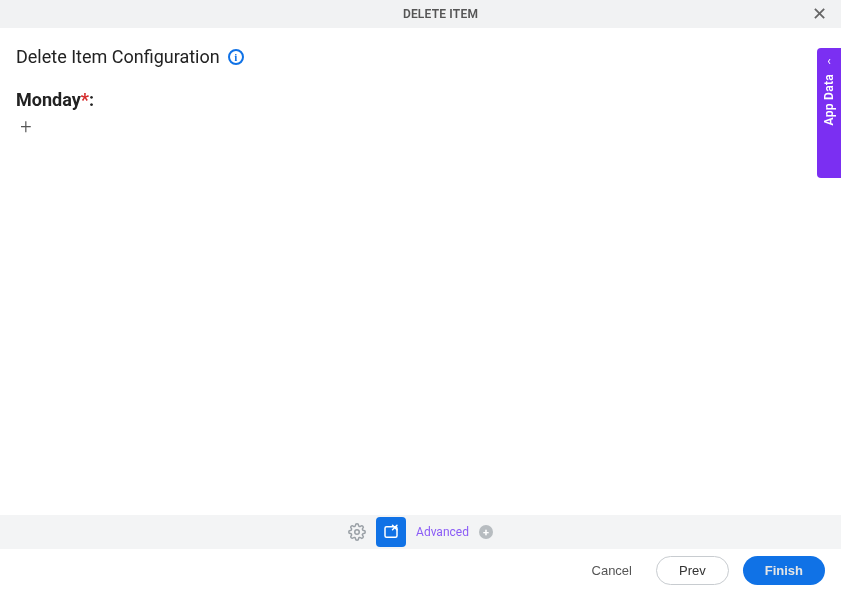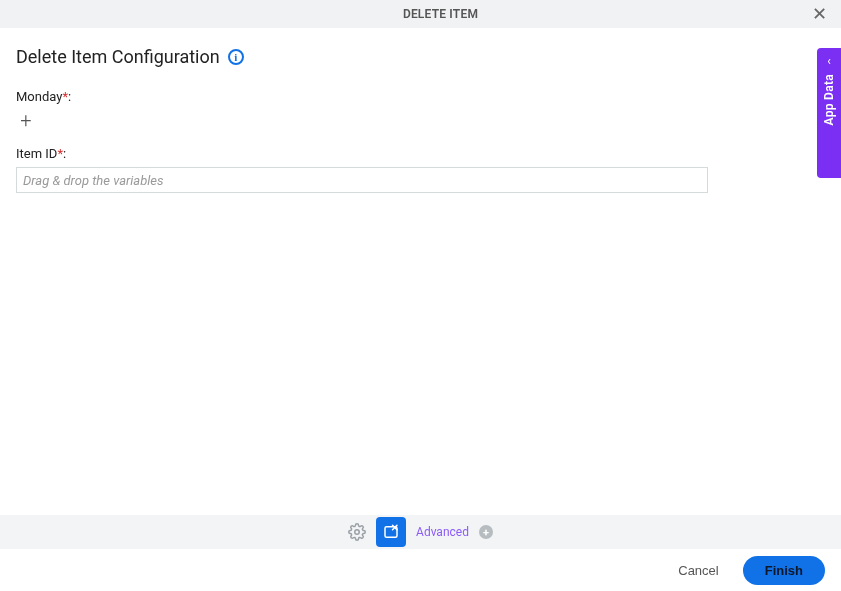--- a/index.html
+++ b/index.html
@@ -9,42 +9,42 @@
   .header-title { font-size: 12px; font-weight: 600; color: #555; letter-spacing: .2px; }
   .close-x { position: absolute; right: 8px; top: 50%; transform: translateY(-50%); color: #666; font-size: 18px; cursor: pointer; padding: 2px 6px; line-height: 1; }
 
   .body-area { padding: 18px 16px 0 16px; }
 
   .page-title-row { display: flex; align-items: center; gap: 8px; margin-bottom: 22px; }
   .page-title { font-size: 18px; font-weight: 400; color: #222; }
   .info-icon { width: 16px; height: 16px; border: 2px solid #1072e6; border-radius: 50%; display: inline-flex; align-items: center; justify-content: center; color: #1072e6; font-size: 11px; font-weight: 700; font-family: Georgia, serif; }
 
   .field-block { margin-bottom: 16px; }
-  .field-label { font-size: 13px; font-weight: 400; color: #222; margin-bottom: 6px; display: block; }
+  .field-label { font-size: 18px; font-weight: 700; color: #222; margin-bottom: 6px; display: block; }
   .req { color: #d62a2a; }
 
   .select-row { display: flex; align-items: center; gap: 8px; }
   .select-box { flex: 0 0 692px; height: 26px; border: 1px solid #d5dadd; background: #fff; display: flex; align-items: center; padding: 0 6px; position: relative; font-size: 13px; color: #333; }
   .select-caret { position: absolute; right: 6px; top: 50%; transform: translateY(-50%); width: 0; height: 0; border-left: 4px solid transparent; border-right: 4px solid transparent; border-top: 5px solid #666; }
   .plus-btn { width: 20px; height: 20px; display: inline-flex; align-items: center; justify-content: center; color: #555; font-size: 20px; font-weight: 300; cursor: pointer; }
 
   .text-input { width: 692px; height: 26px; border: 1px solid #d5dadd; background: #fff; padding: 0 6px; font-size: 13px; color: #333; font-family: inherit; }
   .text-input::placeholder { color: #999; font-style: italic; }
 
   .bottom-toolbar { position: absolute; left: 0; right: 0; bottom: 42px; height: 34px; background: #f3f4f5; display: flex; align-items: center; justify-content: center; gap: 10px; }
   .gear-icon { color: #888; display:inline-flex; }
   .app-square { width: 30px; height: 30px; background: #1072e6; border-radius: 4px; display: inline-flex; align-items: center; justify-content: center; }
   .app-square svg { display: block; }
   .adv-label { font-size: 12px; color: #8b5cf6; }
   .adv-plus { width: 14px; height: 14px; border-radius: 50%; background: #b7bcc0; color: #fff; display: inline-flex; align-items: center; justify-content: center; font-size: 11px; font-weight: 700; }
 
   .footer-buttons { position: absolute; left: 1px; right: 0; bottom: 0; height: 42px; display: flex; align-items: center; justify-content: flex-end; gap: 14px; padding: 0 16px; background: #fff; }
   .btn-text { background: none; border: none; color: #555; font-size: 13px; cursor: pointer; padding: 6px 10px; }
   .btn-outline { background: #fff; border: 1px solid #c8ccd0; color: #333; font-size: 13px; padding: 6px 22px; border-radius: 16px; cursor: pointer; }
-  .btn-primary { background: #1072e6; border: none; color: #0f172a; font-size: 13px; font-weight: 600; padding: 7px 22px; border-radius: 16px; cursor: pointer; }
+  .btn-primary { background: #1072e6; border: none; color: #e5e5e5; font-size: 13px; font-weight: 600; padding: 7px 22px; border-radius: 16px; cursor: pointer; }
 
   .side-tab { position: absolute; right: 0; top: 48px; width: 24px; height: 130px; background: #7b2ff2; border-top-left-radius: 4px; border-bottom-left-radius: 4px; display: flex; flex-direction: column; align-items: center; padding-top: 6px; cursor: pointer; }
   .side-tab .chev { color: #fff; font-size: 12px; margin-bottom: 6px; }
   .side-tab .vlabel { writing-mode: vertical-rl; transform: rotate(180deg); color: #fff; font-size: 12px; font-weight: 600; letter-spacing: .3px; }
 </style>
 </head>
 <body>
 
 <div class="header-bar">
   <span class="header-title">DELETE ITEM</span>
@@ -60,26 +60,20 @@
 
   <div class="field-block">
     <label class="field-label">
       <span>Monday</span><span class="req">*</span><span>:</span>
     </label>
     <div class="select-row">
       <span class="plus-btn">+</span>
     </div>
   </div>
 
-  <div class="field-block">
-    <label class="field-label">
-      <span>Item ID</span><span class="req">*</span><span>:</span>
-    </label>
-    <input type="text" class="text-input" placeholder="Drag &amp; drop the variables" style="">
-  </div>
 
 </div>
 
 <div class="bottom-toolbar">
   <span class="gear-icon">
     <svg width="18" height="18" viewBox="0 0 24 24" fill="none" stroke="#9aa0a6" stroke-width="2">
         <circle cx="12" cy="12" r="3"></circle>
         <path d="M19.4 15a1.7 1.7 0 0 0 .34 1.87l.06.06a2 2 0 1 1-2.83 2.83l-.06-.06a1.7 1.7 0 0 0-1.87-.34 1.7 1.7 0 0 0-1 1.55V21a2 2 0 1 1-4 0v-.09a1.7 1.7 0 0 0-1-1.55 1.7 1.7 0 0 0-1.87.34l-.06.06a2 2 0 1 1-2.83-2.83l.06-.06a1.7 1.7 0 0 0 .34-1.87 1.7 1.7 0 0 0-1.55-1H3a2 2 0 1 1 0-4h.09a1.7 1.7 0 0 0 1.55-1 1.7 1.7 0 0 0-.34-1.87l-.06-.06a2 2 0 1 1 2.83-2.83l.06.06a1.7 1.7 0 0 0 1.87.34H9a1.7 1.7 0 0 0 1-1.55V3a2 2 0 1 1 4 0v.09a1.7 1.7 0 0 0 1 1.55 1.7 1.7 0 0 0 1.87-.34l.06-.06a2 2 0 1 1 2.83 2.83l-.06.06a1.7 1.7 0 0 0-.34 1.87V9a1.7 1.7 0 0 0 1.55 1H21a2 2 0 1 1 0 4h-.09a1.7 1.7 0 0 0-1.55 1z"></path>
       </svg>
   </span>
@@ -89,19 +83,20 @@
         <line x1="14" y1="3" x2="20" y2="9"></line>
         <line x1="20" y1="3" x2="14" y2="9"></line>
       </svg>
   </span>
   <span class="adv-label">Advanced</span>
   <span class="adv-plus">+</span>
 </div>
 
 <div class="footer-buttons">
   <button class="btn-text">Cancel</button>
+  <button class="btn-outline">Prev</button>
   <button class="btn-primary">Finish</button>
 </div>
 
 <div class="side-tab">
   <span class="chev">‹</span>
   <span class="vlabel">App Data</span>
 </div>
 
 </body></html>

